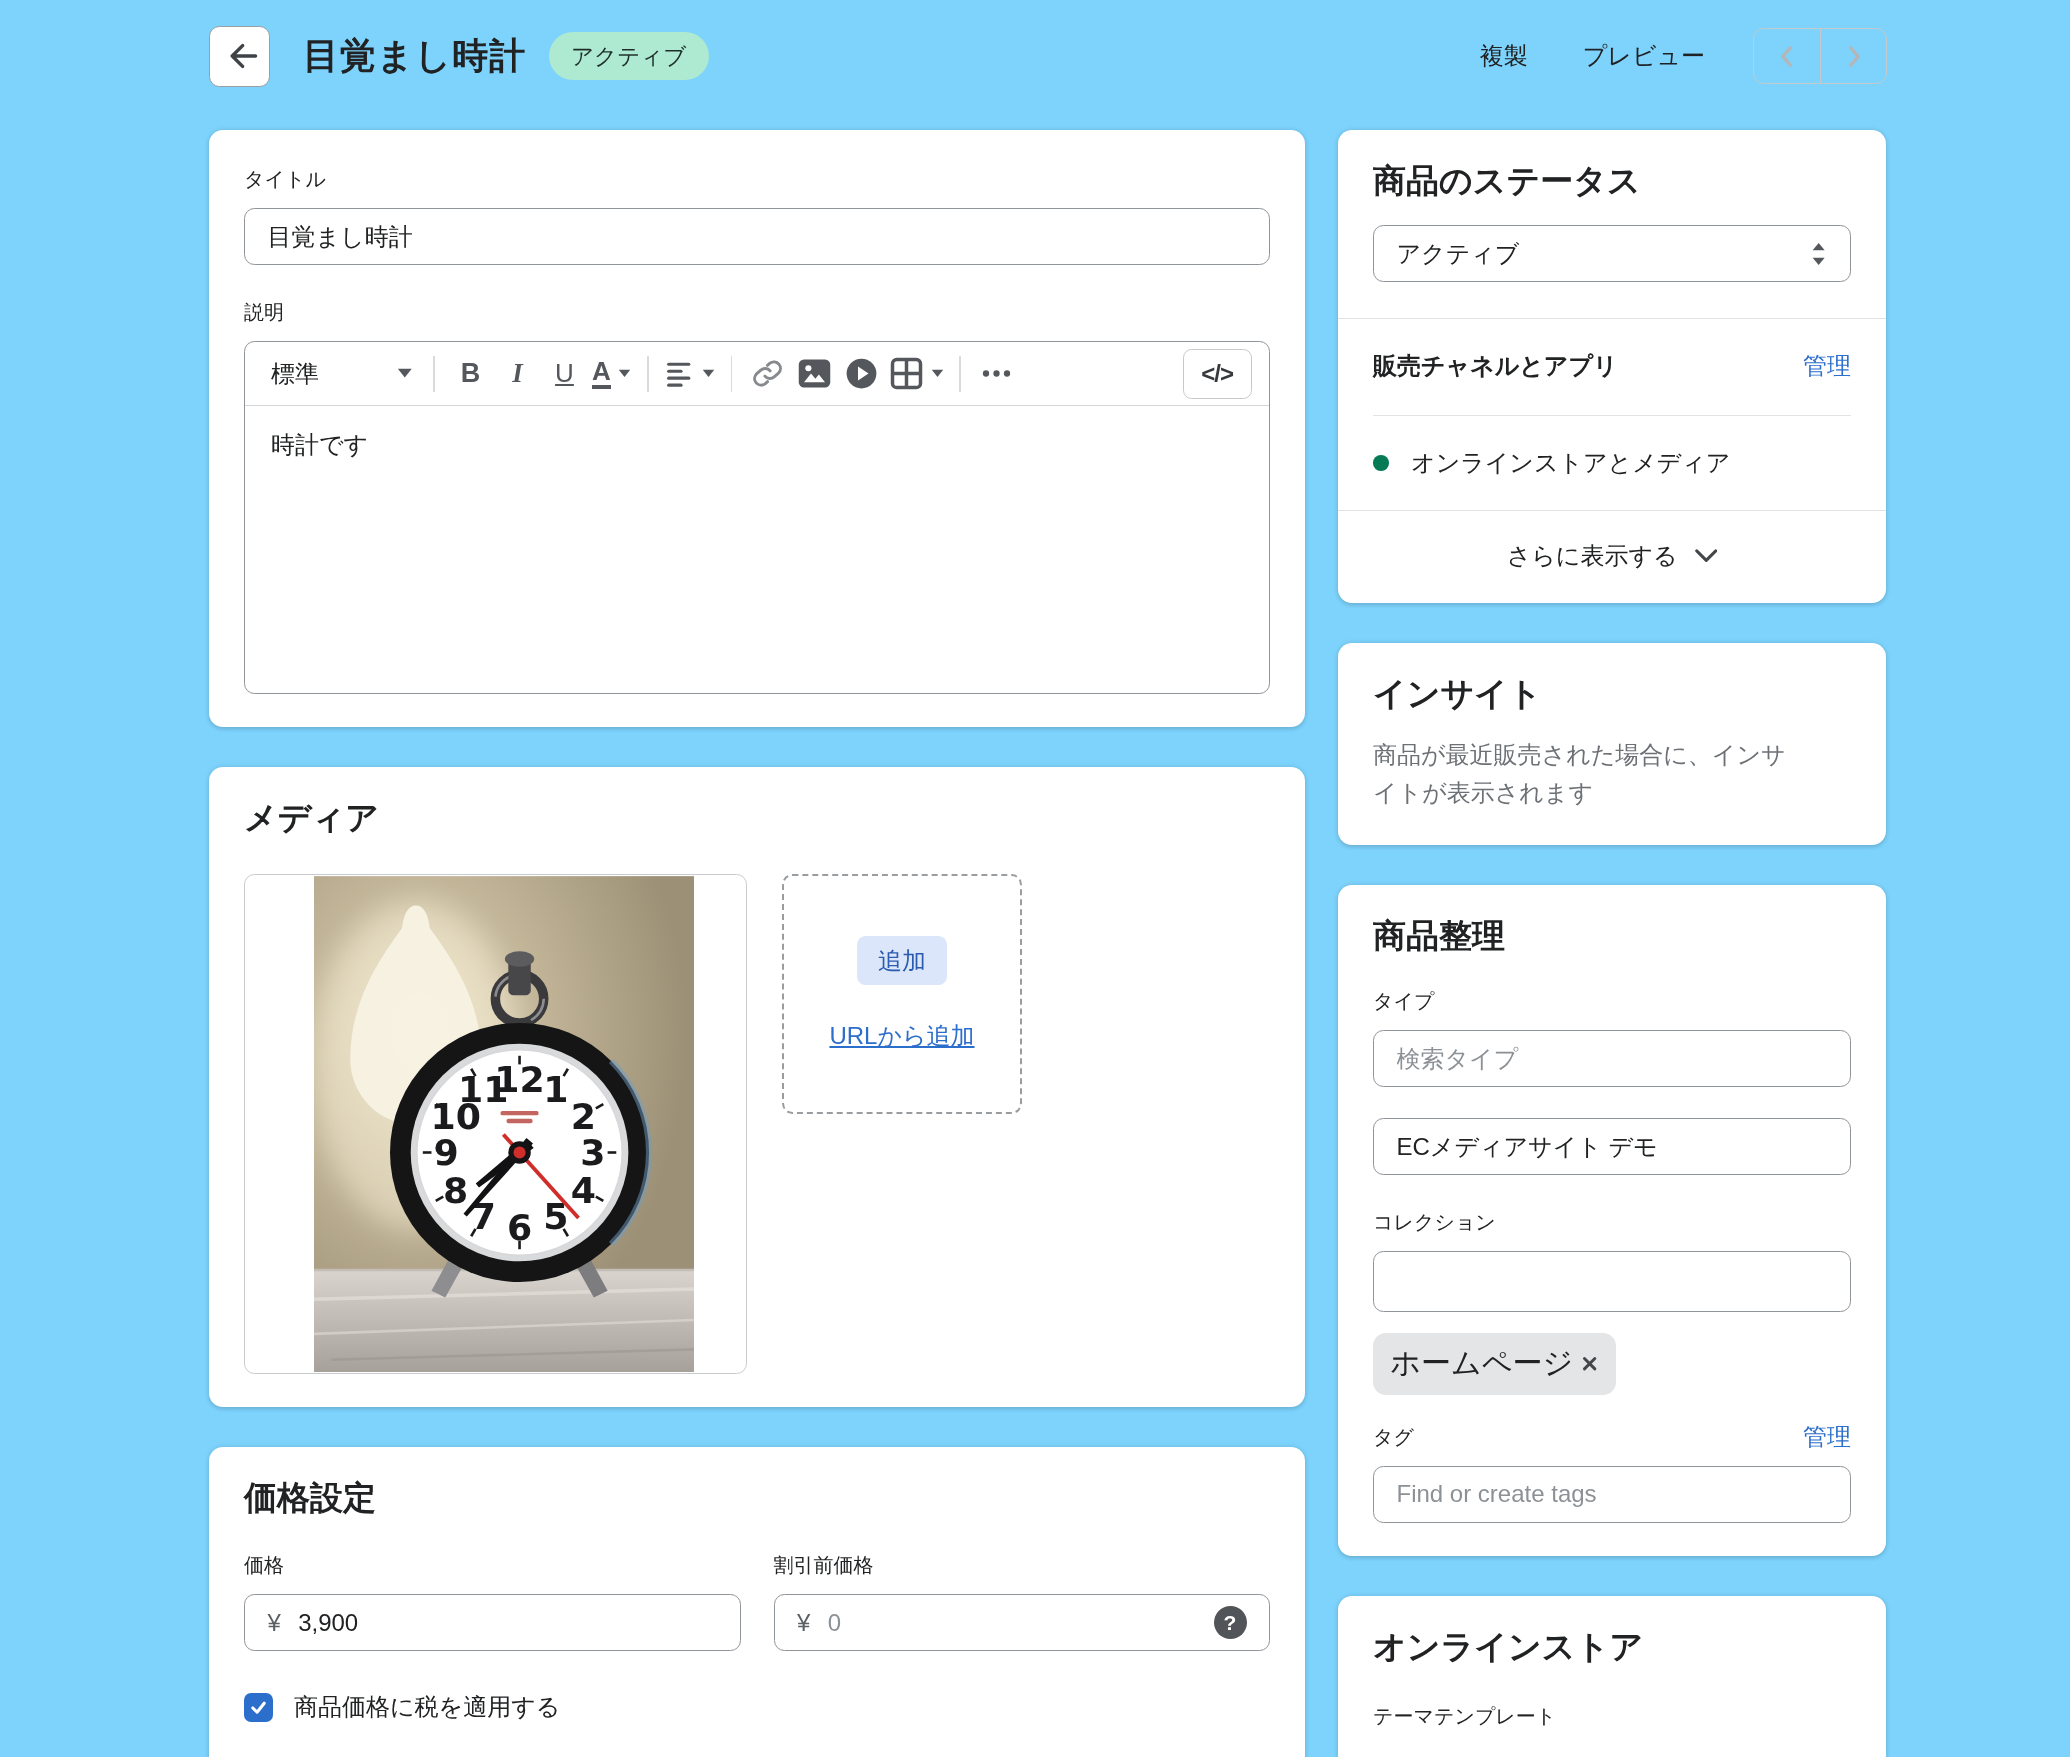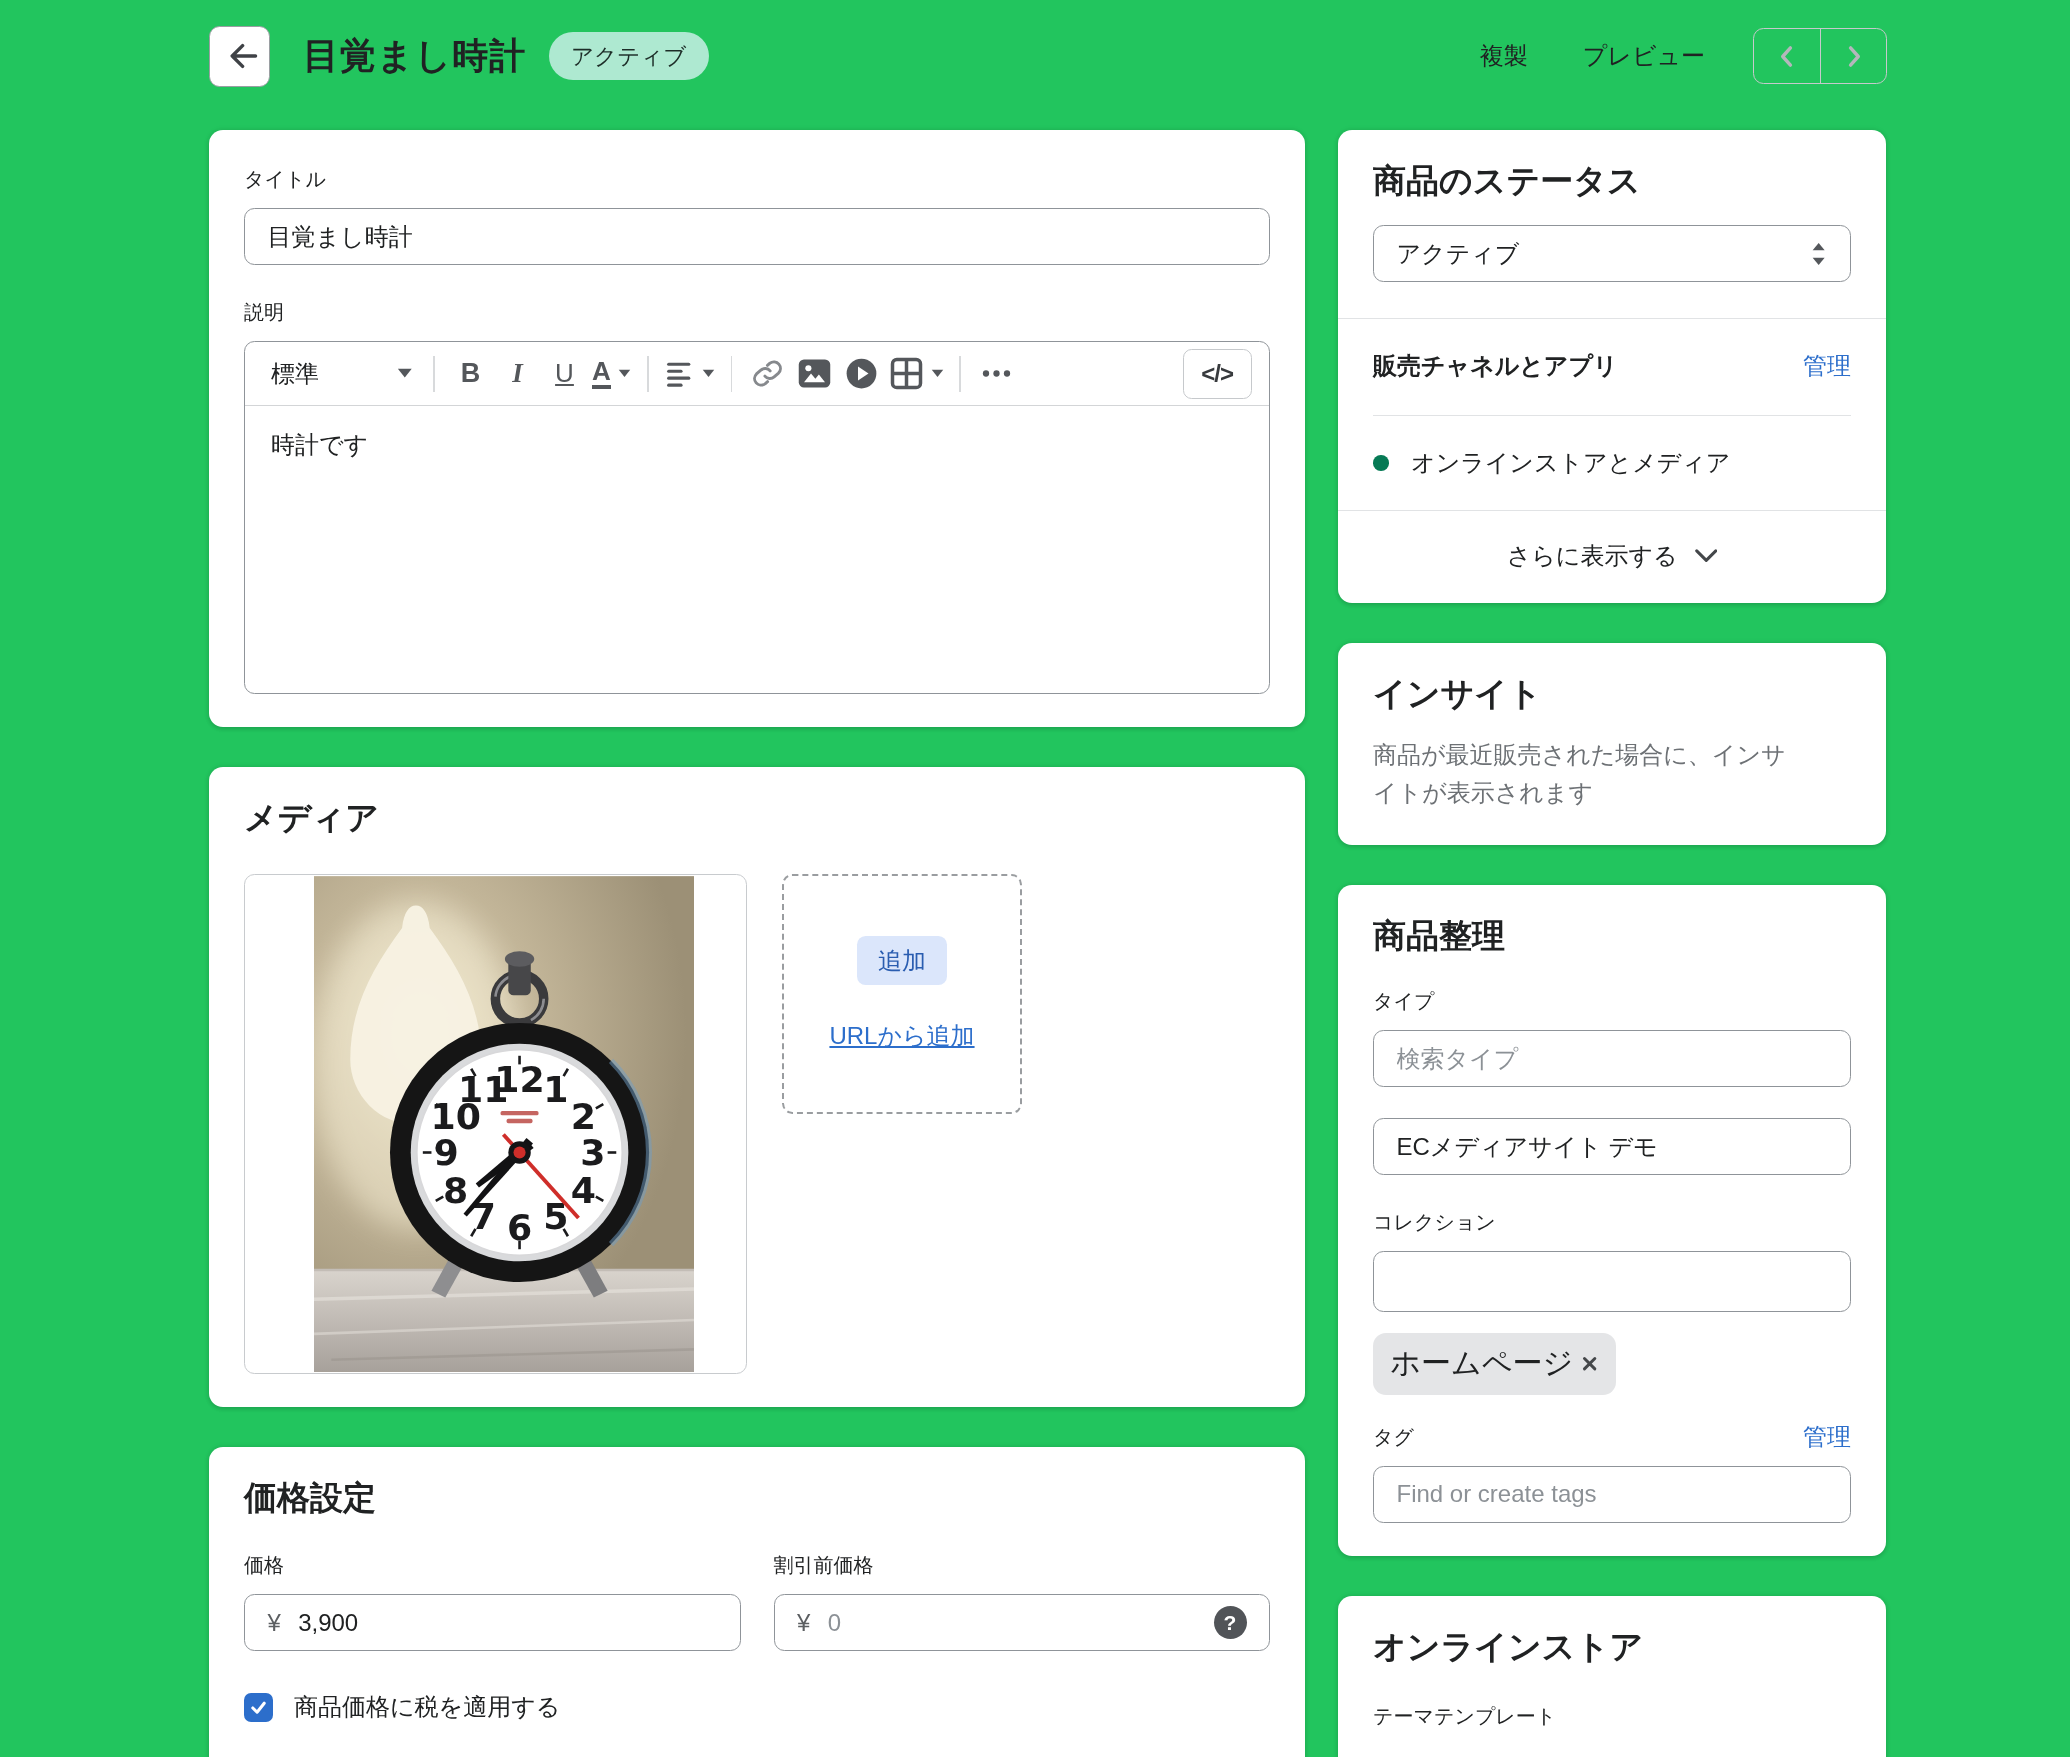--- a/index.html
+++ b/index.html
@@ -1,20 +1,20 @@
 <!DOCTYPE html>
 <html style="font-size:14px"><head>
 <meta charset="utf-8">
 <style>
   * { box-sizing: border-box; margin: 0; padding: 0; }
   html,body { background:#e9eaeb; }
   .page {
     position: relative;
     width: 2070px; height: 1757px;
-    background: #22c55e;
+    background: #7dd3fc;
     overflow: hidden;
     font-family: "Liberation Sans", "DejaVu Sans", sans-serif;
     color: #202223;
   }
   
   .header { display:flex; align-items:center; margin: 24px 183px 0 209px; height: 64px; }
   .back-btn {
     width:61px; height:61px; background:#fff; border:1.7px solid #9a9ea2;
     border-radius:10.4px; display:flex; align-items:center; justify-content:center;
     flex:none; cursor:pointer;

